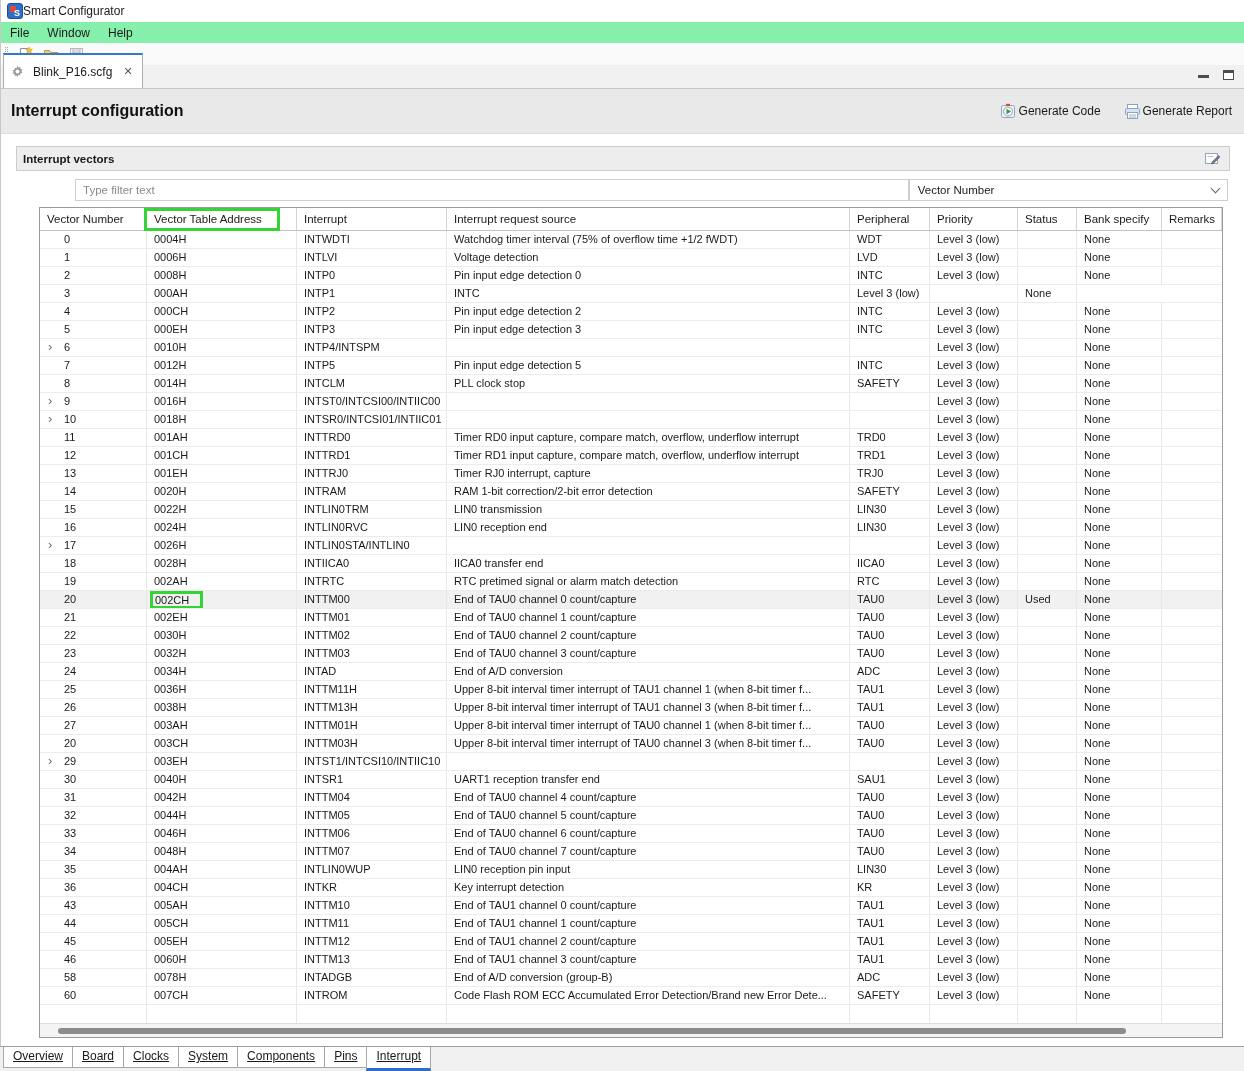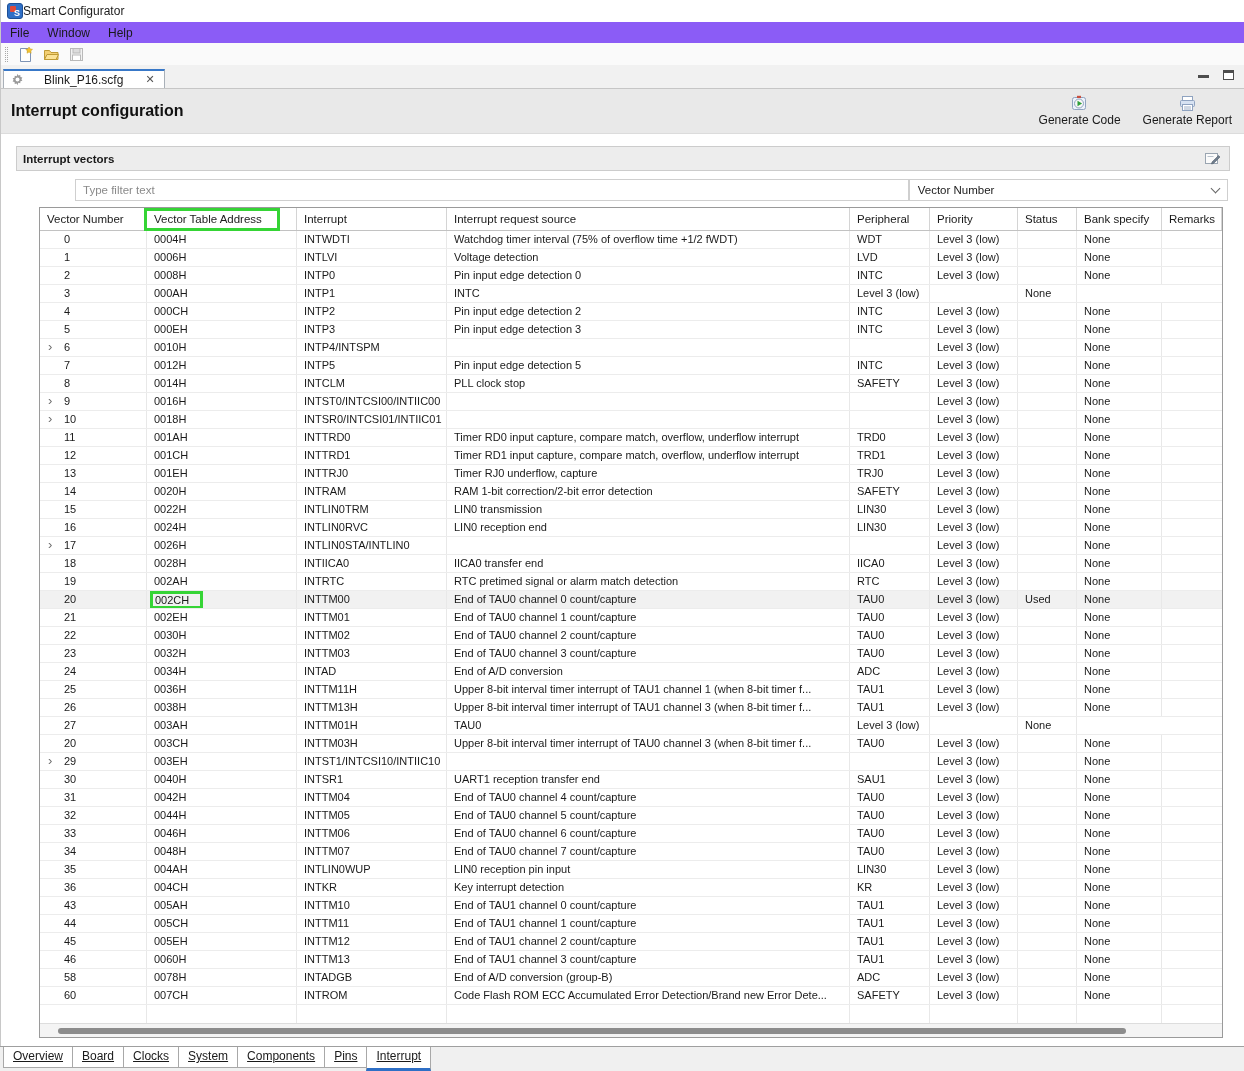--- a/index.html
+++ b/index.html
@@ -9,38 +9,38 @@
     background:#ffffff; color:#1a1a1a; overflow:hidden;
     border-left:1px solid #c8c8c8;
   }
   
   .titlebar { height:22px; display:flex; align-items:center; padding-left:6px; background:#fff; }
   .titlebar .app-title { font-size:12px; }
   .applogo { width:16px; height:16px; border-radius:3px; background:#2f6fc6; position:relative; border:1px solid #1d4f96;}
   .applogo:before { content:""; position:absolute; left:2px; top:2px; width:6px; height:6px; background:#e04a3a; border-radius:1px;}
   .applogo:after { content:"S"; position:absolute; right:2px; bottom:0px; color:#fff; font-size:9px; font-weight:bold;}
   
-  .menubar { height:21px; display:flex; align-items:center; background:#8b5cf6; font-size:12px; }
+  .menubar { height:21px; display:flex; align-items:center; background:#86efac; font-size:12px; }
   .menu-item { padding:2px 9px; cursor:default; }
   
   .toolbar { height:22px; display:flex; align-items:center; gap:7px; background:#fafafa; padding-left:4px; }
   .toolbar .grip { width:3px; height:15px; border-left:1px dotted #a8a8a8; border-right:1px dotted #a8a8a8; margin-right:2px;}
   .tbtn { width:18px; height:18px; display:flex; align-items:center; justify-content:center; }
   
   .tabstrip { height:24px; background:#f1f1f1; border-bottom:1px solid #c6c6c6; display:flex; align-items:flex-end; position:relative;}
-  .etab { margin-left:2px; height:19px; background:#ffffff; border:1px solid #a9b0b8; border-bottom:none; border-top:2px solid #3878c8; display:flex; align-items:center; gap:20px; padding:0 7px; font-size:12px; }
+  .etab { margin-left:2px; height:35px; background:#ffffff; border:1px solid #a9b0b8; border-bottom:none; border-top:2px solid #3878c8; display:flex; align-items:center; gap:9px; padding:0 7px; font-size:12px; }
   .etab .close { color:#555; font-size:11px; padding:0 2px; }
   .winctrls { position:absolute; right:10px; top:5px; display:flex; gap:14px; align-items:center;}
   .ic-min { width:11px; height:3px; background:#4d4d4d; margin-top:2px;}
   .ic-max { width:11px; height:10px; border:1px solid #4d4d4d; border-top:3px solid #4d4d4d; background:#fff;}
   
   .pagehead { height:45px; background:#e9e9e9; display:flex; justify-content:space-between; align-items:center; padding:0 8px 0 10px; border-bottom:1px solid #dcdcdc;}
   .pagehead h1 { font-size:16px; font-weight:bold; color:#111;}
   .genbtns { display:flex; gap:14px; }
-  .genbtn { display:flex; flex-direction:column; align-items:center; font-size:12px; gap:1px; padding:1px 4px; }
+  .genbtn { display:flex; flex-direction:row; align-items:center; font-size:12px; gap:1px; padding:1px 4px; }
   
   .section { margin:12px 14px 0 15px; height:25px; background:#ededed; border:1px solid #cccccc; display:flex; align-items:center; justify-content:space-between; padding:0 8px 0 6px;}
   .section .stitle { font-size:11.5px; font-weight:bold; }
   
   .filterrow { margin:8px 16px 0 38px; display:flex; justify-content:space-between; padding-left:36px;}
   .filter-input { width:852px; height:22px; border:1px solid #cfcfcf; font-size:11.5px; padding:0 7px; font-family:"Liberation Sans",sans-serif; color:#333;}
   .filter-input::placeholder { color:#8a8a8a; }
   .sortdrop { width:326px; height:22px; border:1px solid #cfcfcf; background:#fff; display:flex; align-items:center; justify-content:space-between; padding:0 8px; font-size:11.5px;}
   .chev { width:7px; height:7px; border-right:1px solid #666; border-bottom:1px solid #666; transform:rotate(45deg); margin-top:-4px;}
   
@@ -402,21 +402,21 @@
 
       <div class="grid trow">
         <div class="cell c-vec">
           
           <span>13</span>
         </div>
         <div class="cell">
           <span class="addr">001EH</span>
         </div>
         <div class="cell">INTTRJ0</div>
-        <div class="cell">Timer RJ0 underflow, capture</div>
+        <div class="cell">Timer RJ0 interrupt, capture</div>
         <div class="cell">TRJ0</div>
         <div class="cell">Level 3 (low)</div>
         <div class="cell"></div>
         <div class="cell">None</div>
         <div class="cell"></div>
       </div>
 
       <div class="grid trow">
         <div class="cell c-vec">
           
@@ -640,20 +640,21 @@
 
       <div class="grid trow">
         <div class="cell c-vec">
           
           <span>27</span>
         </div>
         <div class="cell">
           <span class="addr">003AH</span>
         </div>
         <div class="cell">INTTM01H</div>
+        <div class="cell">Upper 8-bit interval timer interrupt of TAU0 channel 1 (when 8-bit timer f...</div>
         <div class="cell">TAU0</div>
         <div class="cell">Level 3 (low)</div>
         <div class="cell"></div>
         <div class="cell">None</div>
         <div class="cell"></div>
       </div>
 
       <div class="grid trow">
         <div class="cell c-vec">
           

